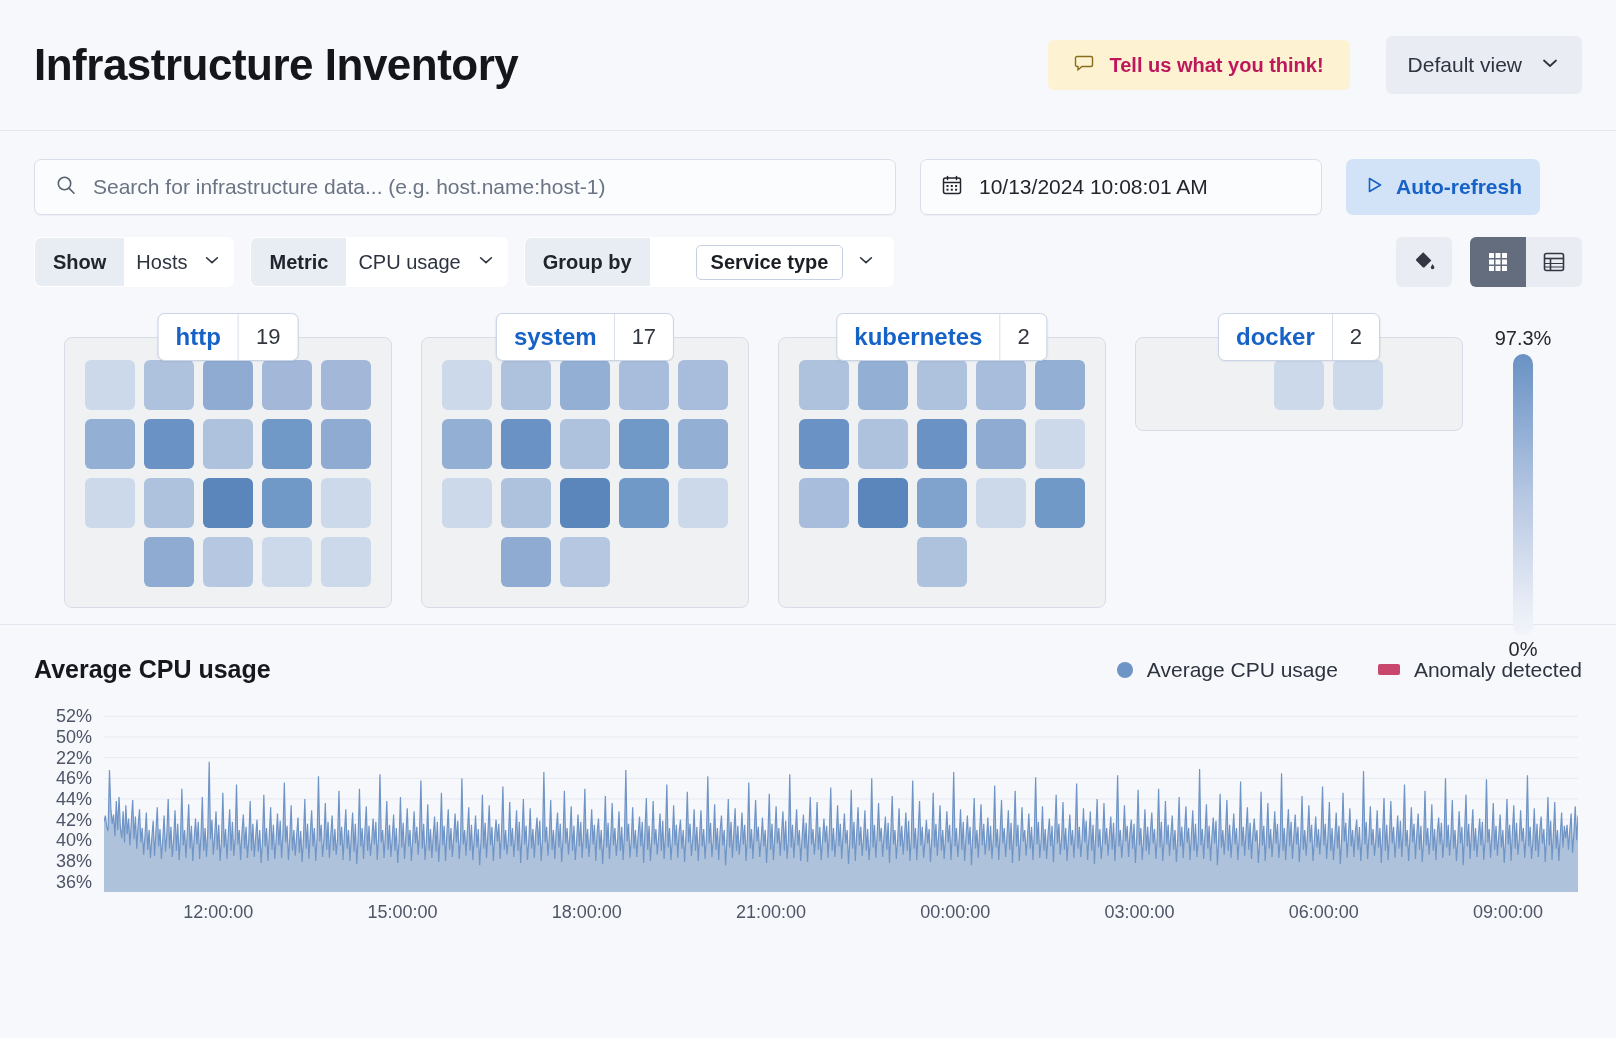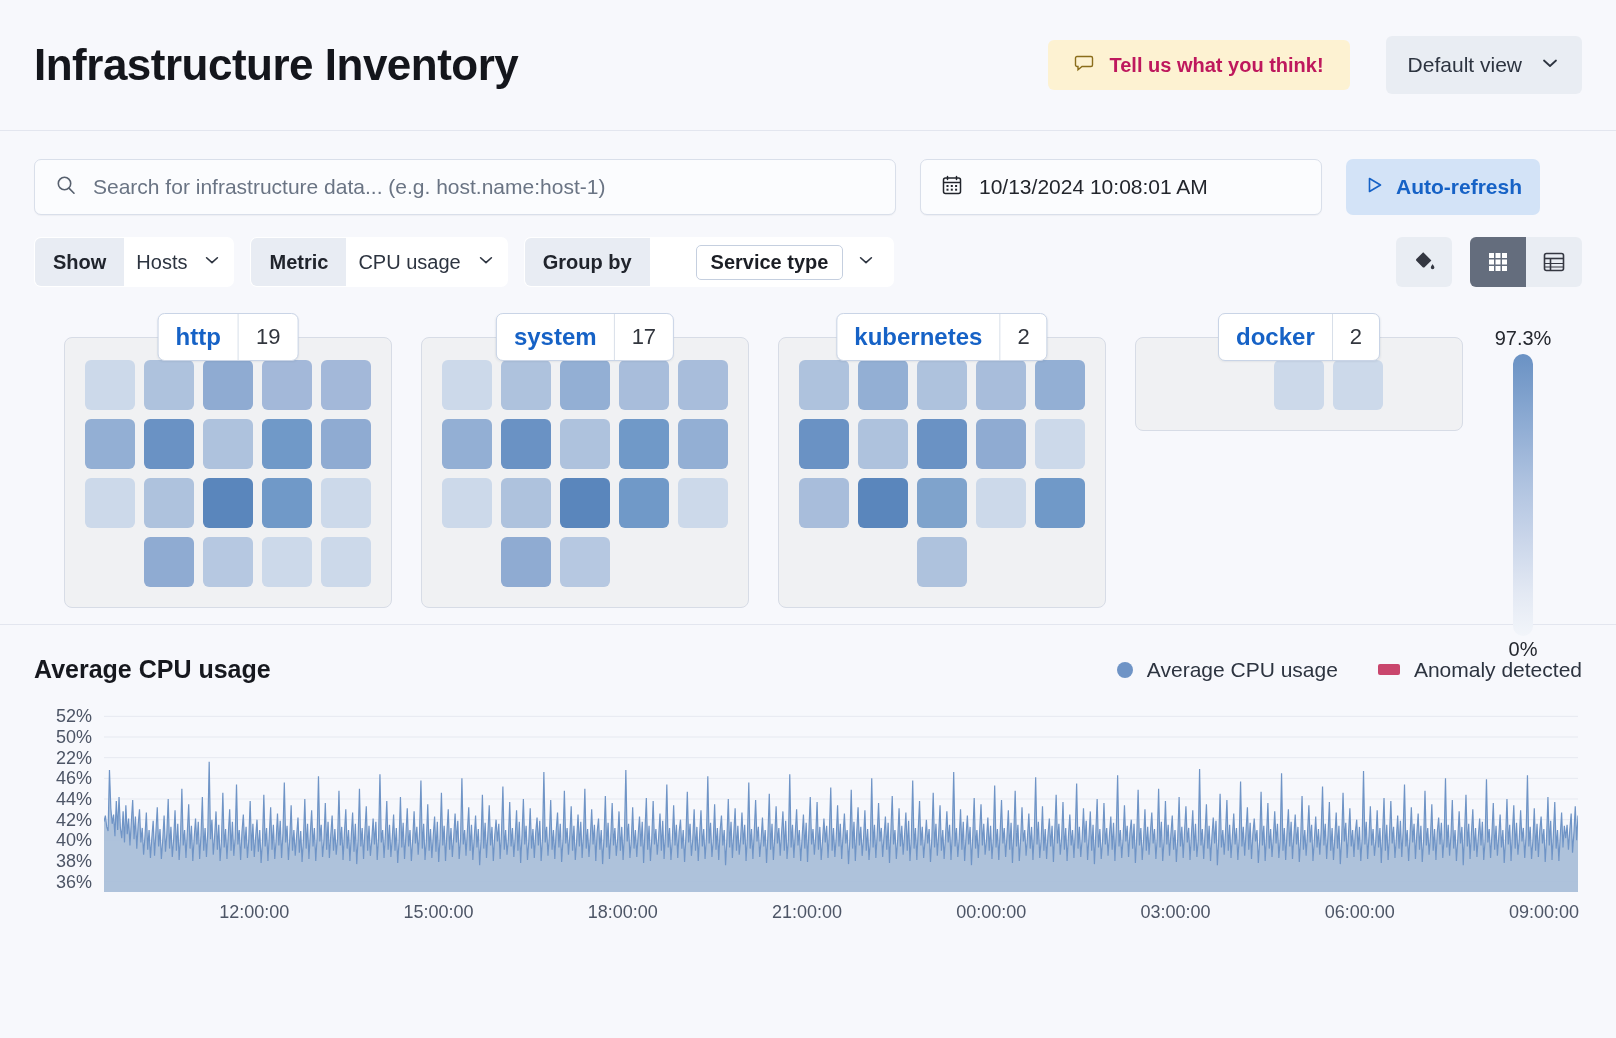--- a/index.html
+++ b/index.html
@@ -195,21 +195,21 @@
   .y-lab {
     position: absolute; right: 0; font-size: 18px; color: #4d5566;
     transform: translateY(-50%); white-space: nowrap;
   }
   .plot {
     position: absolute; left: 70px; right: 4px; top: 0; height: 186px;
   }
   .x-labels { position: absolute; left: 70px; right: 4px; top: 196px; height: 30px; }
   .x-lab {
     position: absolute; font-size: 18px; color: #4d5566;
-    transform: translateX(-50%); white-space: nowrap; margin-left: 36px;
+    transform: translateX(-50%); white-space: nowrap;
   }
 </style>
 </head>
 <body>
 
 <div class="page">
 
   <div class="header">
     <div class="page-title">Infrastructure Inventory</div>
     <div class="header-right">

